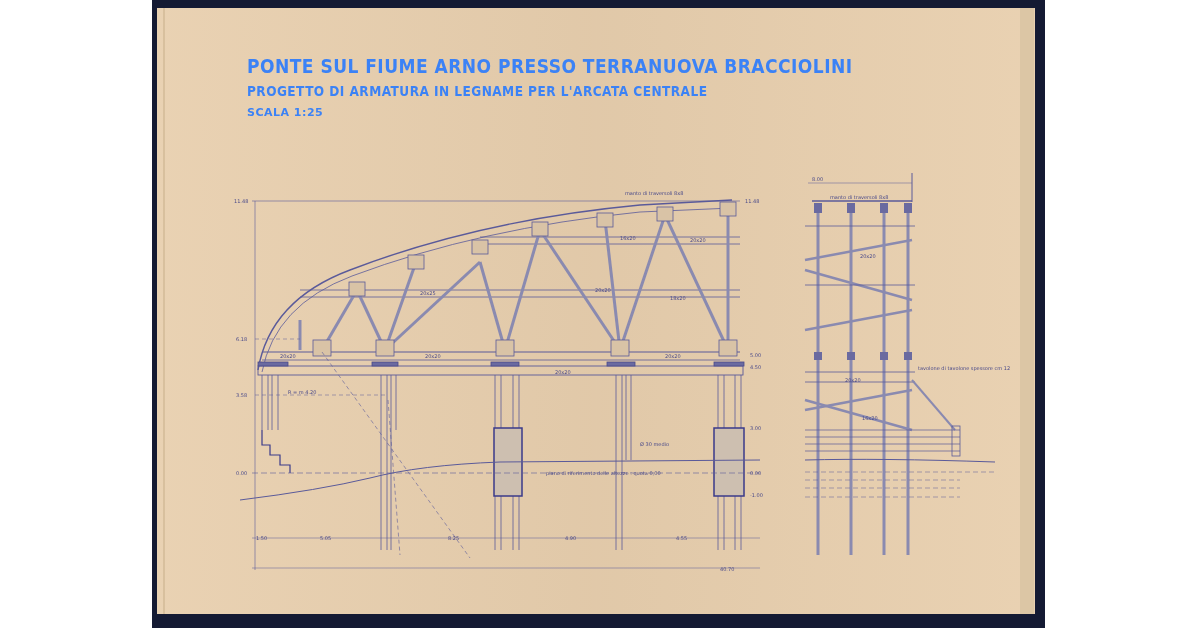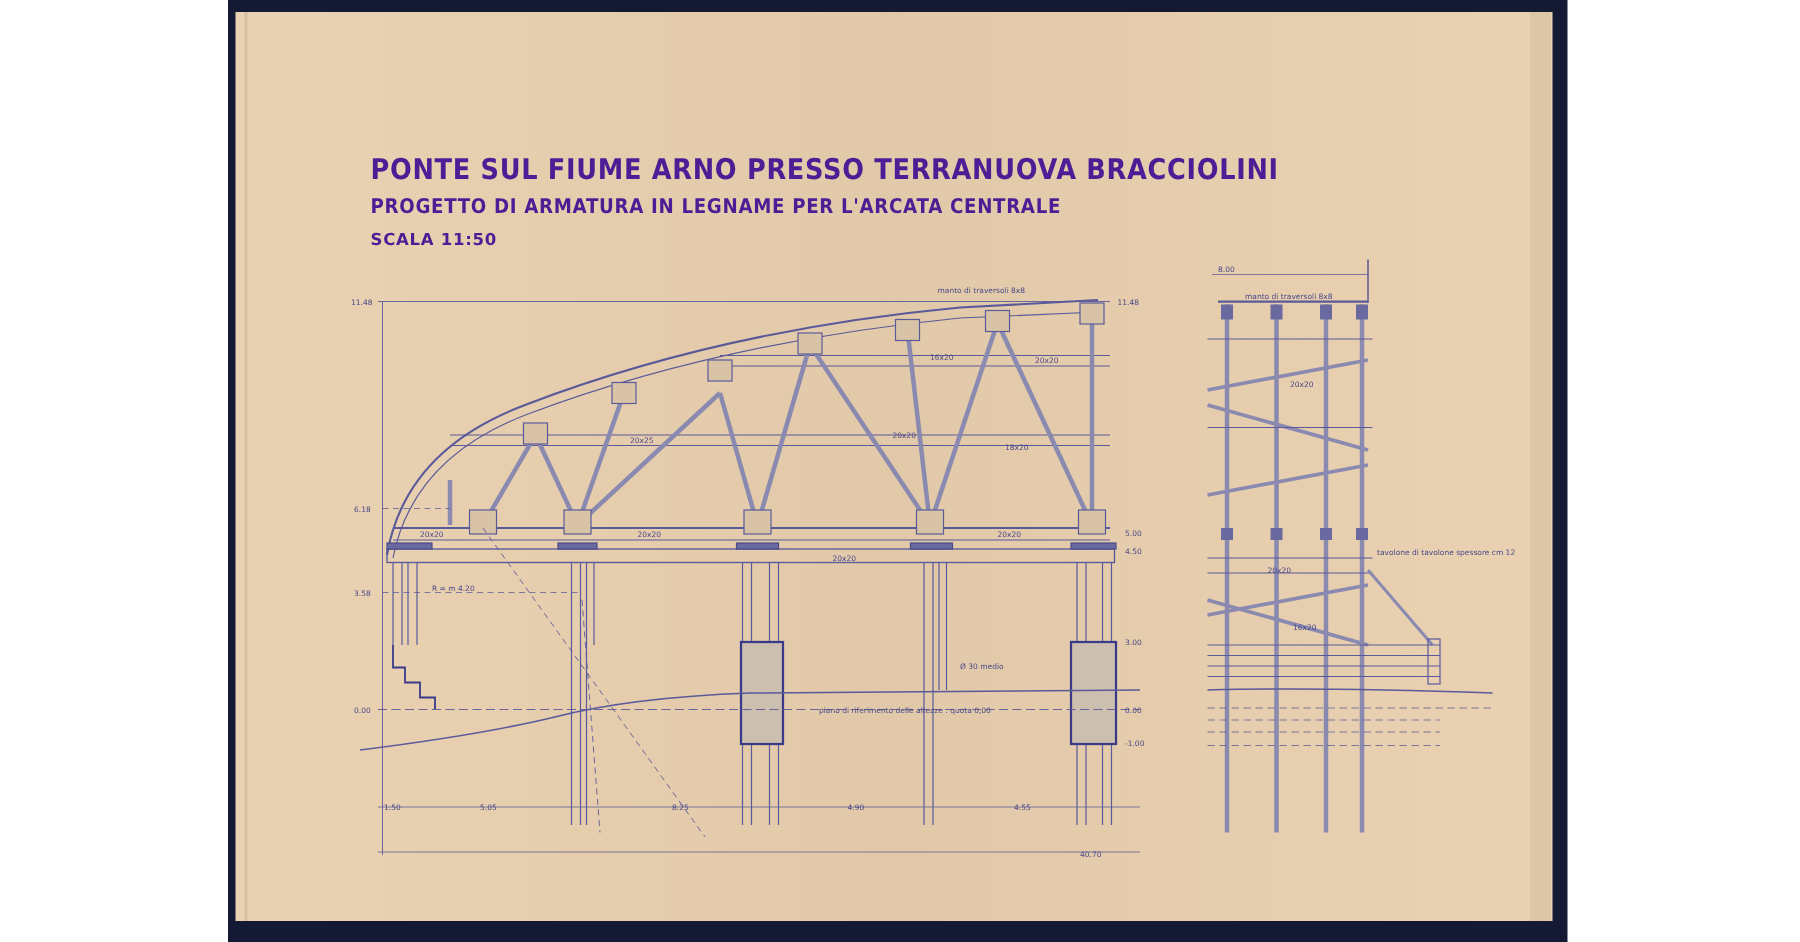--- a/index.html
+++ b/index.html
@@ -2,39 +2,39 @@
 <html><head>
 <meta charset="utf-8">
 <style>
   html,body{margin:0;padding:0;}
   body{width:1200px;height:628px;background:#ffffff;position:relative;overflow:hidden;font-family:"DejaVu Sans",sans-serif;}
   .frame{position:absolute;left:152px;top:0;width:893px;height:628px;background:#141a33;}
   .sheet{position:absolute;left:157px;top:8px;width:878px;height:606px;background:#e8cfae;
     background-image:linear-gradient(90deg,rgba(255,255,255,0.06),rgba(0,0,0,0.03) 50%,rgba(255,255,255,0.05));}
   .sheet-edge{position:absolute;left:163px;top:8px;width:2px;height:606px;background:#d8c09e;}
   .right-edge{position:absolute;left:1020px;top:8px;width:14px;height:606px;background:#dcc6a5;}
-  .title{position:absolute;left:247px;top:55px;color:#4c1d95;font-family:"DejaVu Sans",sans-serif;font-weight:bold;letter-spacing:0.5px;margin-top:47px;}
+  .title{position:absolute;left:247px;top:55px;color:#3b82f6;font-family:"DejaVu Sans",sans-serif;font-weight:bold;letter-spacing:0.5px;}
   .t1{font-size:19px;transform:scaleX(0.9);transform-origin:left;white-space:nowrap;}
   .t2{font-size:13.5px;margin-top:6px;transform:scaleX(0.9);transform-origin:left;white-space:nowrap;}
   .t3{font-size:11px;margin-top:7px;}
   svg{position:absolute;left:0;top:0;}
   .lbl{font-family:"DejaVu Sans",sans-serif;font-size:5px;fill:#4a4a8a;}
 </style>
 </head>
 <body>
 
 <div class="frame"></div>
 <div class="sheet"></div>
 <div class="sheet-edge"></div>
 <div class="right-edge"></div>
 
 <div class="title">
   <div class="t1">PONTE SUL FIUME ARNO PRESSO TERRANUOVA BRACCIOLINI</div>
   <div class="t2">PROGETTO DI ARMATURA IN LEGNAME PER L'ARCATA CENTRALE</div>
-  <div class="t3">SCALA 11:50</div>
+  <div class="t3">SCALA 1:25</div>
 </div>
 
 <svg width="1200" height="628" viewBox="0 0 1200 628">
   <g stroke="#5a5a9a" fill="none" stroke-width="0.8">
 
     <line x1="252" y1="201" x2="740" y2="201" stroke-width="0.6"></line>
 
     <line x1="255" y1="201" x2="255" y2="570" stroke-width="0.6"></line>
 
     <path d="M258 370 Q 270 300 350 270 Q 480 220 640 205 L 732 200" stroke-width="1.4"></path>

